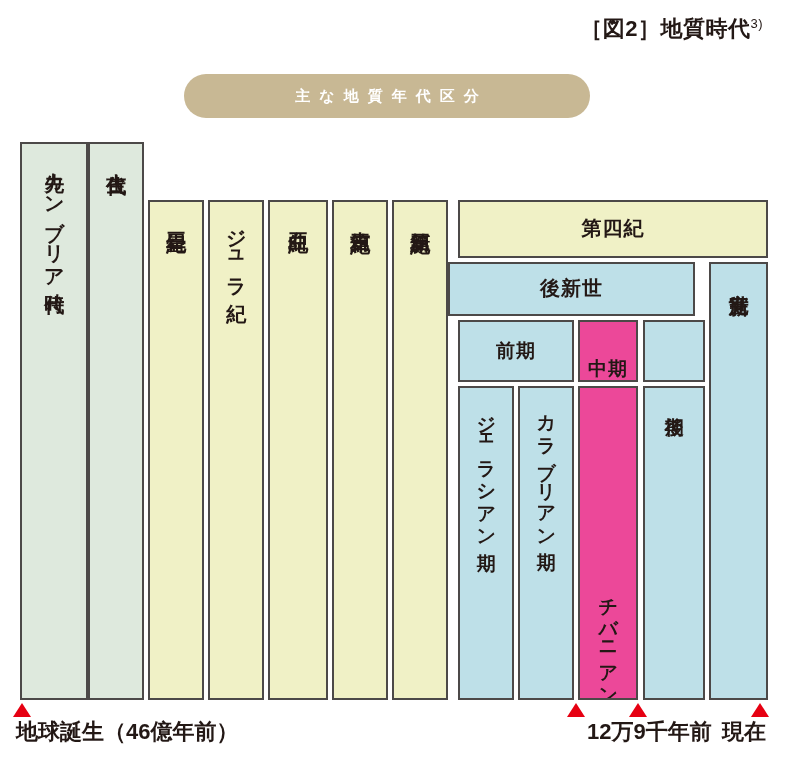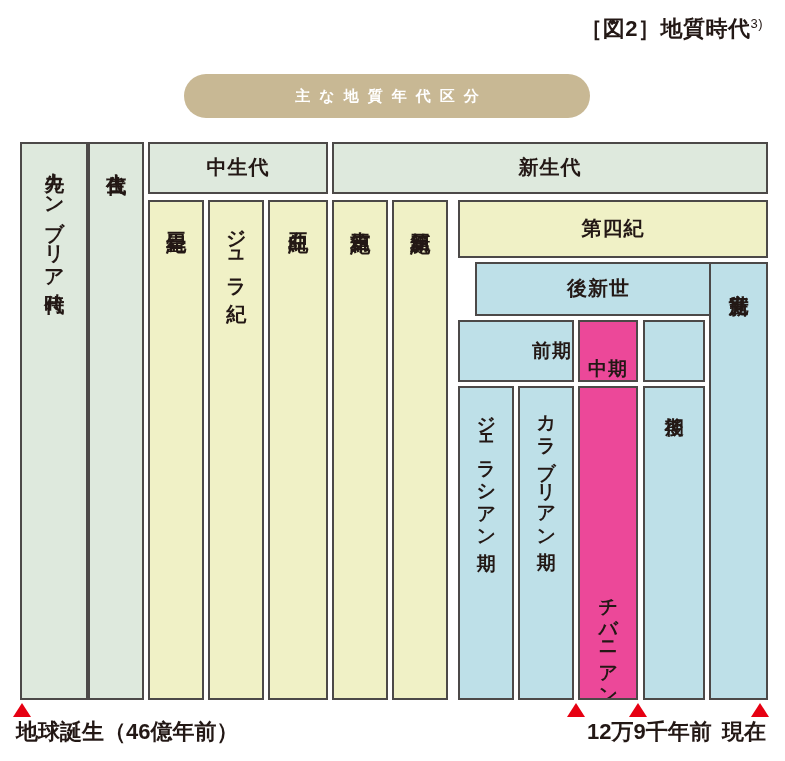--- a/index.html
+++ b/index.html
@@ -114,27 +114,21 @@
   <div class="chart">
 
     <div class="cell v f-green" style="left:20px; top:142px; width:68px; height:558px;">
       <span>先カンブリア時代</span>
     </div>
 
     <div class="cell v f-green" style="left:88px; top:142px; width:56px; height:558px;">
       <span>古生代</span>
     </div>
 
-    <div class="cell h f-green" style="left:148px; top:142px; width:180px; height:52px;">
-      <span>中生代</span>
-    </div>
 
-    <div class="cell h f-green" style="left:332px; top:142px; width:436px; height:52px;">
-      <span>新生代</span>
-    </div>
 
     <div class="cell v f-yellow" style="left:148px; top:200px; width:56px; height:500px;">
       <span>三畳紀</span>
     </div>
 
     <div class="cell v f-yellow" style="left:208px; top:200px; width:56px; height:500px;">
       <span>ジュラ紀</span>
     </div>
 
     <div class="cell v f-yellow" style="left:268px; top:200px; width:60px; height:500px;">
@@ -146,29 +140,29 @@
     </div>
 
     <div class="cell v f-yellow" style="left:392px; top:200px; width:56px; height:500px;">
       <span>新第三紀</span>
     </div>
 
     <div class="cell h f-yellow" style="left:458px; top:200px; width:310px; height:58px;align-items:center;">
       <span>第四紀</span>
     </div>
 
-    <div class="cell h f-blue" style="left:475px; top:262px; width:247px; height:54px;">
+    <div class="cell h f-blue" style="left:448px; top:262px; width:247px; height:54px;">
       <span>後新世</span>
     </div>
 
     <div class="cell v f-blue" style="left:709px; top:262px; width:59px; height:438px;">
       <span>完新世</span>
     </div>
 
-    <div class="cell h small f-blue" style="left:458px; top:320px; width:116px; height:62px;justify-content:flex-end;">
+    <div class="cell h small f-blue" style="left:458px; top:320px; width:116px; height:62px;">
       <span>前期</span>
     </div>
 
     <div class="cell h small f-salmon" style="left:578px; top:320px; width:60px; height:62px;">
       <span>中期</span>
     </div>
 
     <div class="cell h small f-blue" style="left:643px; top:320px; width:62px; height:62px;">
       <span></span>
     </div>

